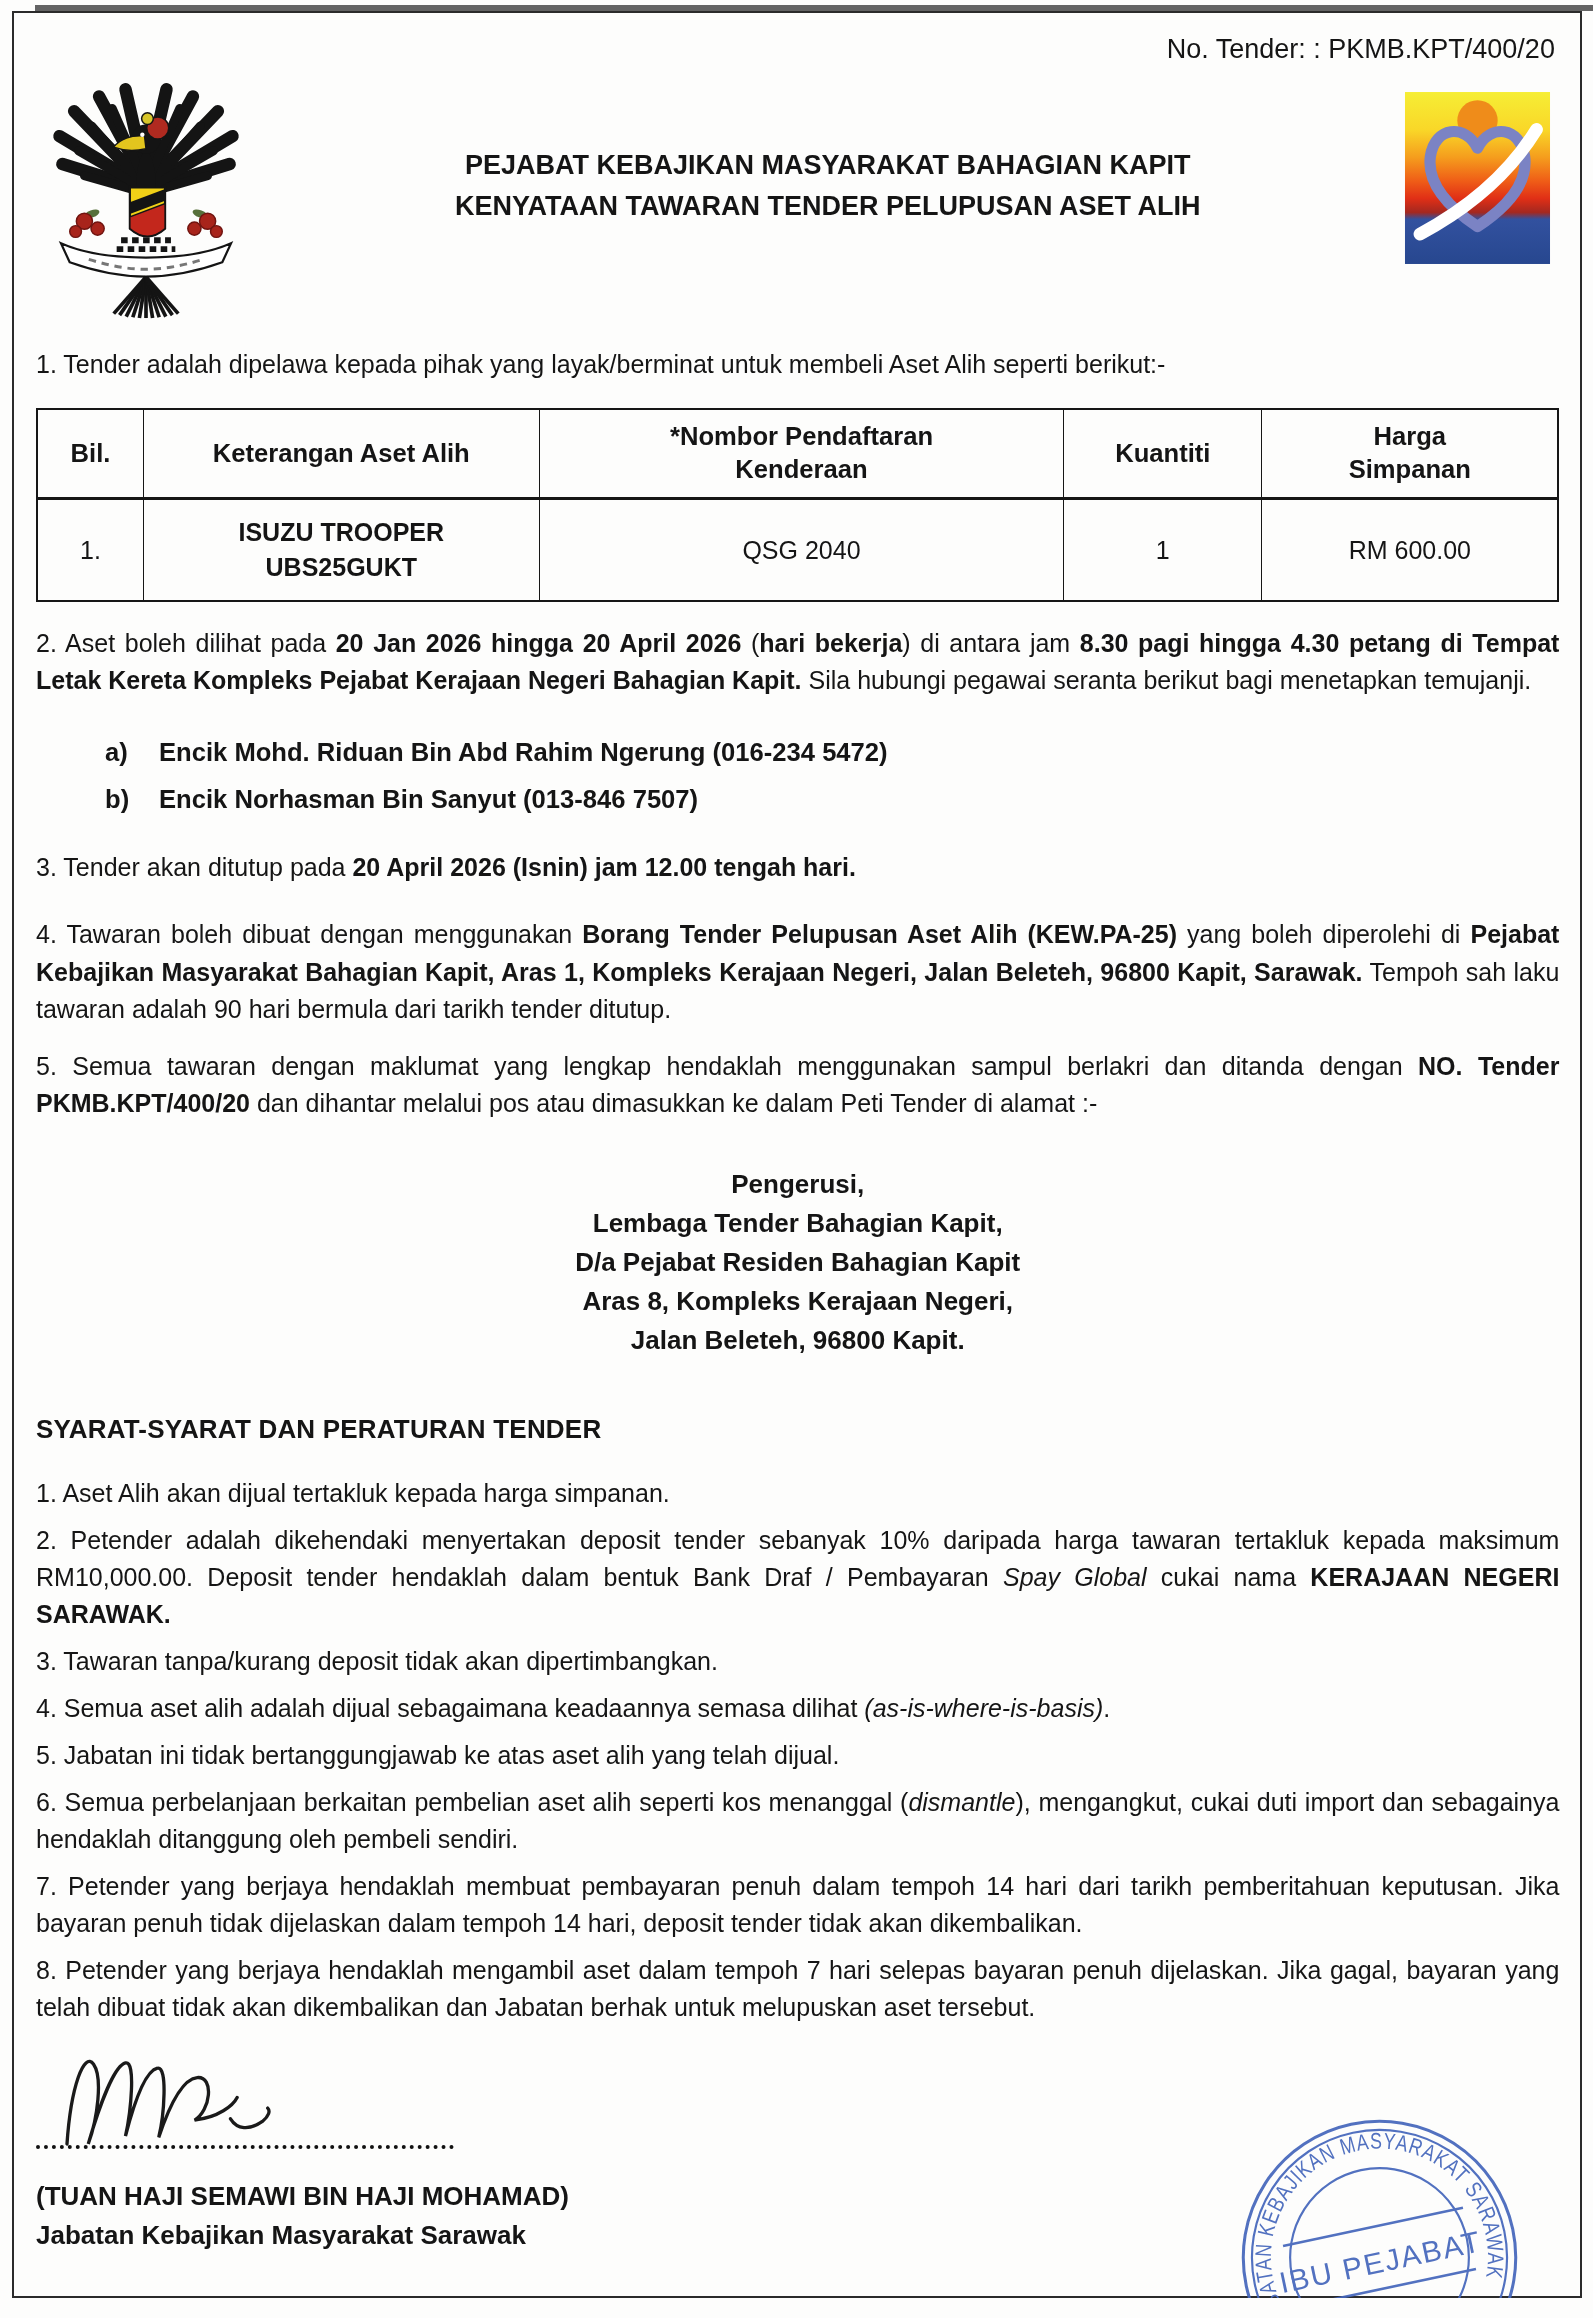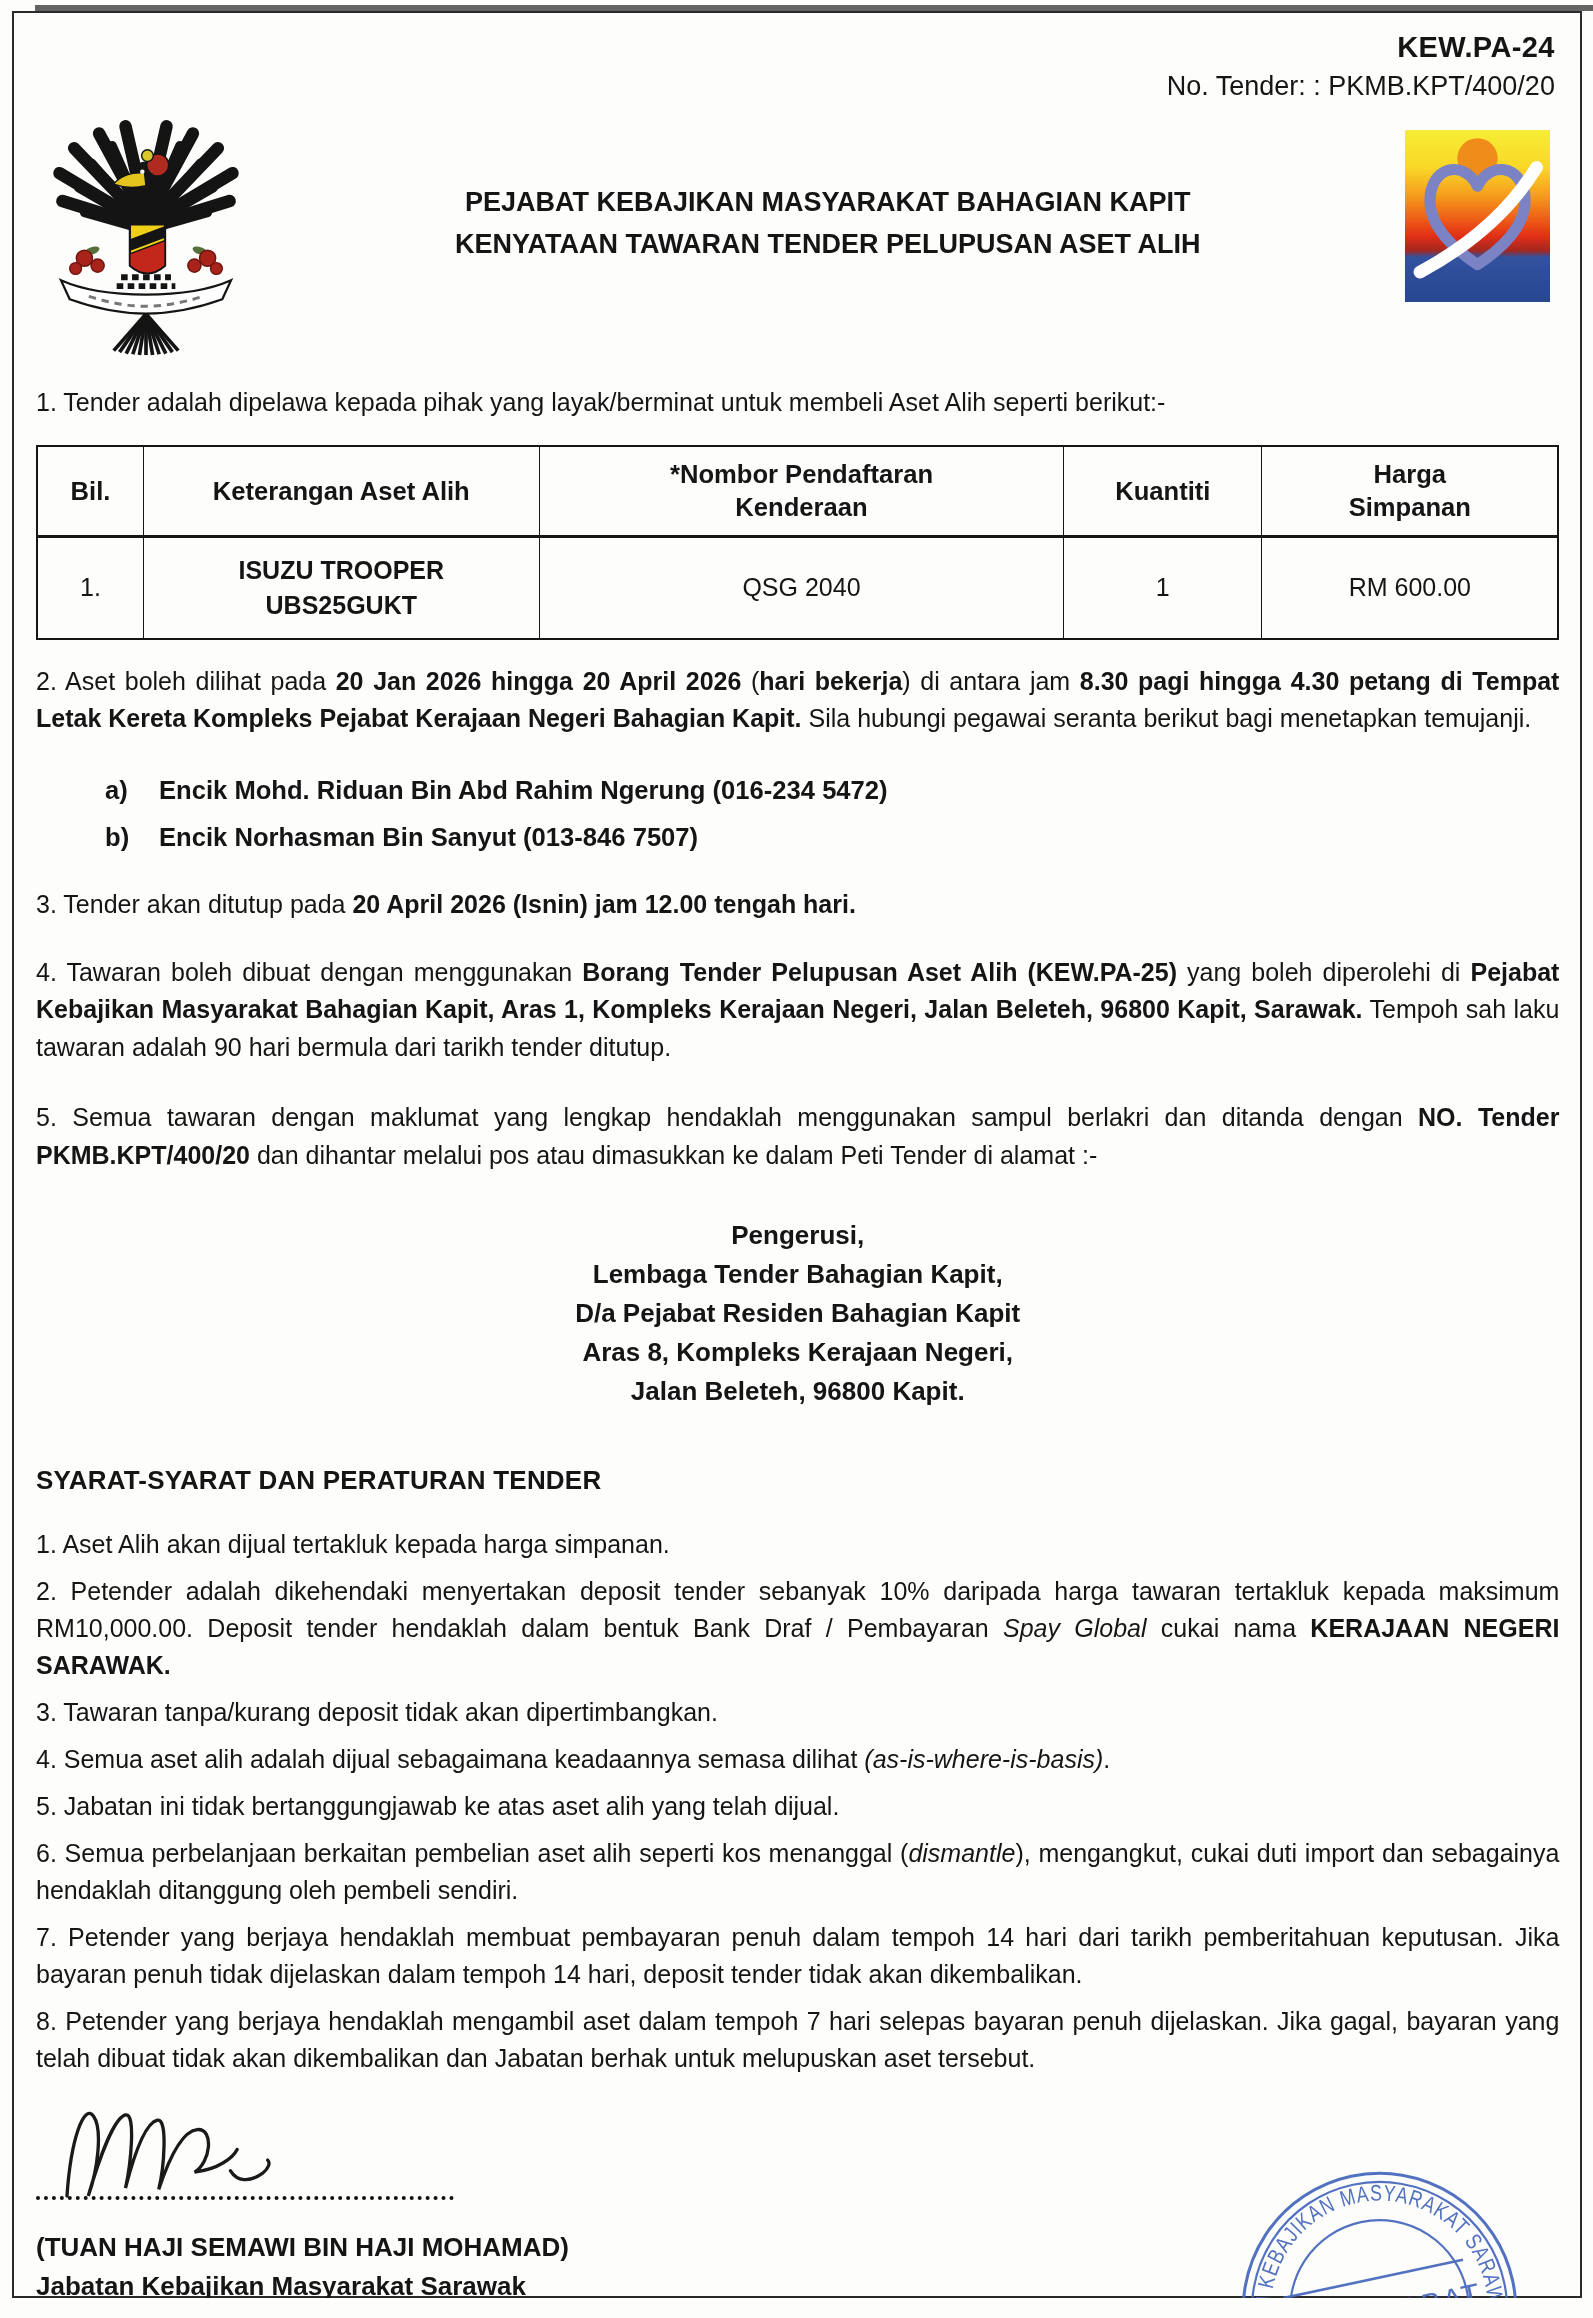--- a/index.html
+++ b/index.html
@@ -51,21 +51,20 @@
 </head>
 <body>
 
 <div class="page">
   <div class="scan-top"></div>
   <div class="frame"></div>
 
   <div class="content">
 
     <div class="hdr-right">
-      <div class="form-code">KEW.PA-24</div>
       <div class="tender-no">No. Tender: : PKMB.KPT/400/20</div>
     </div>
 
     <div class="masthead">
       <svg class="crest" viewBox="0 0 300 330">
         <g stroke="#141414" stroke-linecap="round" fill="none">
 
           <g stroke-width="17">
             <path d="M146,152 L36,118"></path>
               <path d="M146,148 L32,80"></path>
@@ -206,21 +205,21 @@
         <span>Encik Mohd. Riduan Bin Abd Rahim Ngerung (016-234 5472)</span>
       </div>
       <div class="contact-line">
         <span class="contact-label">b)</span>
         <span>Encik Norhasman Bin Sanyut (013-846 7507)</span>
       </div>
     </div>
 
     <div class="p" style="margin-top:25px"><span>3. Tender akan ditutup pada </span><span class="b">20 April 2026 (Isnin) jam 12.00 tengah hari.</span></div>
     <div class="p" style="margin-top:30px"><span>4. Tawaran boleh dibuat dengan menggunakan </span><span class="b">Borang Tender Pelupusan Aset Alih (KEW.PA-25)</span><span> yang boleh diperolehi di </span><span class="b">Pejabat Kebajikan Masyarakat Bahagian Kapit, Aras 1, Kompleks Kerajaan Negeri, Jalan Beleteh, 96800 Kapit, Sarawak.</span><span> Tempoh sah laku tawaran adalah 90 hari bermula dari tarikh tender ditutup.</span></div>
-    <div class="p" style="margin-top:33px"><span>5. Semua tawaran dengan maklumat yang lengkap hendaklah menggunakan sampul berlakri dan ditanda dengan </span><span class="b">NO. Tender PKMB.KPT/400/20</span><span> dan dihantar melalui pos atau dimasukkan ke dalam Peti Tender di alamat :-</span></div>
+    <div class="p" style="margin-top:19px"><span>5. Semua tawaran dengan maklumat yang lengkap hendaklah menggunakan sampul berlakri dan ditanda dengan </span><span class="b">NO. Tender PKMB.KPT/400/20</span><span> dan dihantar melalui pos atau dimasukkan ke dalam Peti Tender di alamat :-</span></div>
 
     <div class="address">
       <div>Pengerusi,</div>
       <div>Lembaga Tender Bahagian Kapit,</div>
       <div>D/a Pejabat Residen Bahagian Kapit</div>
       <div>Aras 8, Kompleks Kerajaan Negeri,</div>
       <div>Jalan Beleteh, 96800 Kapit.</div>
     </div>
 
     <div class="syarat-heading">SYARAT-SYARAT DAN PERATURAN TENDER</div>

